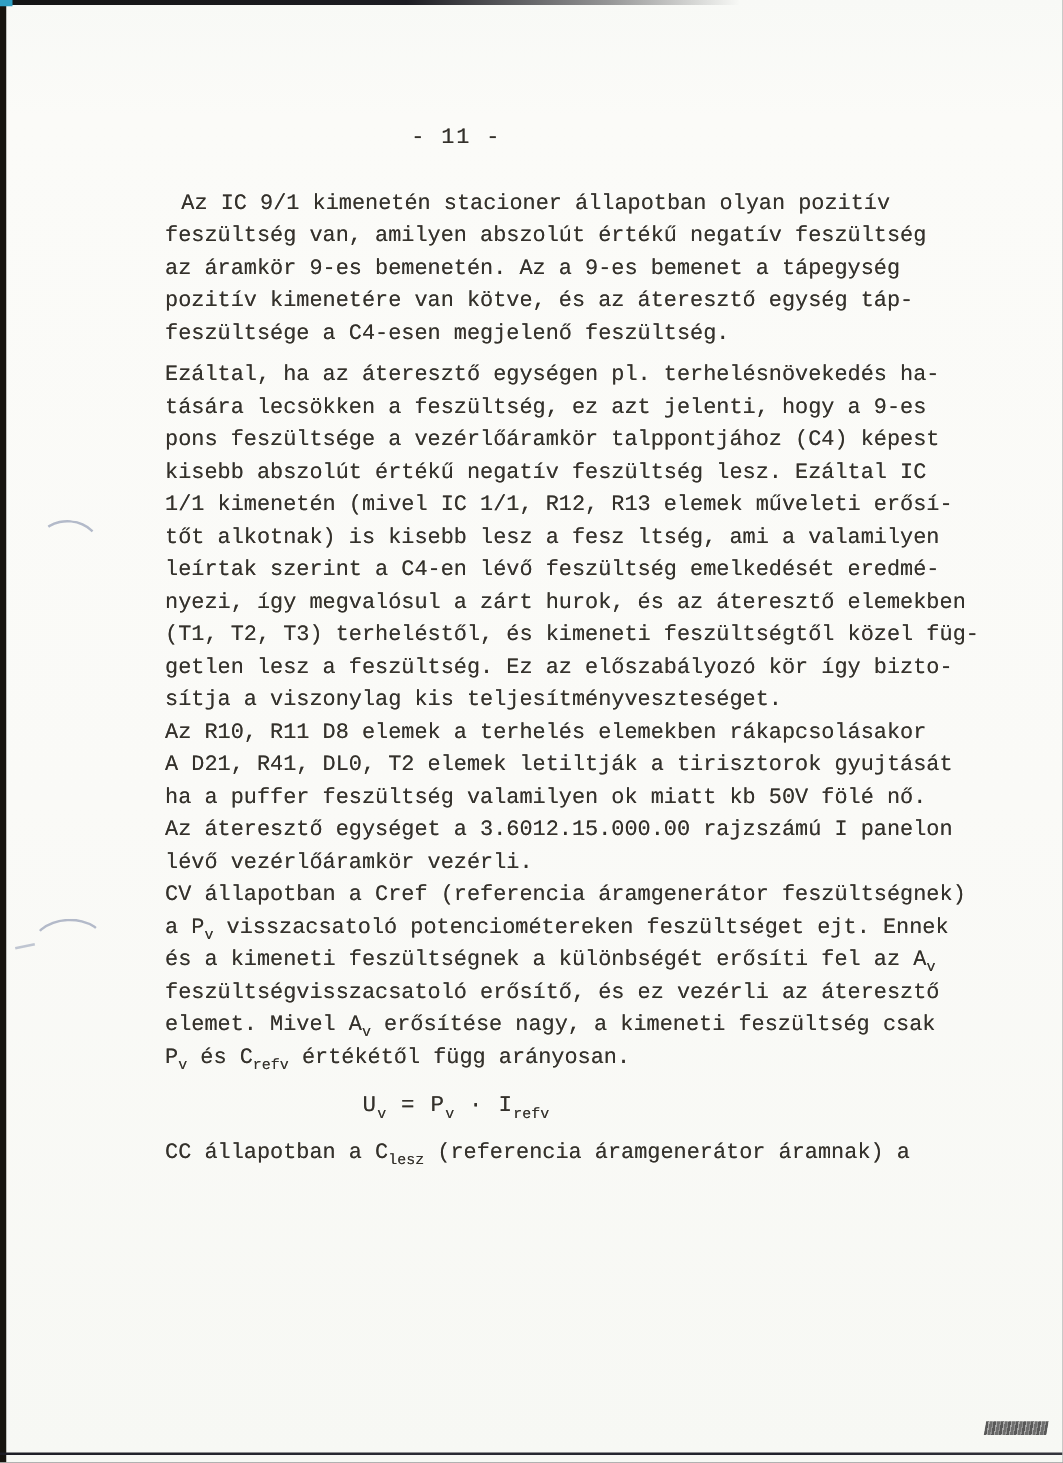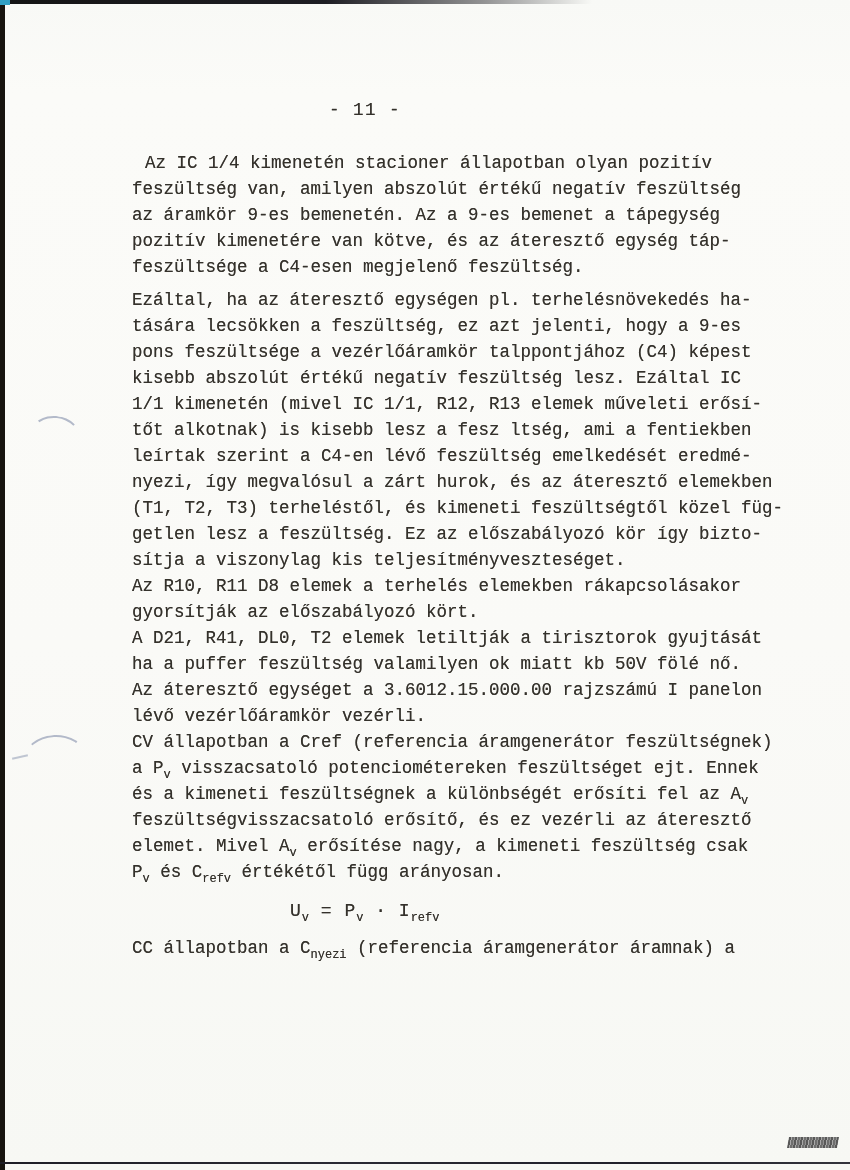--- a/index.html
+++ b/index.html
@@ -56,57 +56,56 @@
   <div class="punch-arc a1"></div>
   <div class="punch-arc a2"></div>
   <div class="arc-tail"></div>
   <div class="smudge"></div>
   <div class="edge-bottom"></div>
 
   <div class="page-number">- 11 -</div>
 
   <div class="document-body">
       <div class="block indent">
-        <div class="line">Az IC 1/4 kimenetén stacioner állapotban olyan pozitív</div>
+        <div class="line">Az IC 9/1 kimenetén stacioner állapotban olyan pozitív</div>
         <div class="line">feszültség van, amilyen abszolút értékű negatív feszültség</div>
         <div class="line">az áramkör 9-es bemenetén. Az a 9-es bemenet a tápegység</div>
         <div class="line">pozitív kimenetére van kötve, és az áteresztő egység táp-</div>
         <div class="line">feszültsége a C4-esen megjelenő feszültség.</div>
       </div>
       <div class="block gap">
         <div class="line">Ezáltal, ha az áteresztő egységen pl. terhelésnövekedés ha-</div>
         <div class="line">tására lecsökken a feszültség, ez azt jelenti, hogy a 9-es</div>
         <div class="line">pons feszültsége a vezérlőáramkör talppontjához (C4) képest</div>
         <div class="line">kisebb abszolút értékű negatív feszültség lesz. Ezáltal IC</div>
         <div class="line">1/1 kimenetén (mivel IC 1/1, R12, R13 elemek műveleti erősí-</div>
-        <div class="line">tőt alkotnak) is kisebb lesz a fesz ltség, ami a fentiekben</div>
+        <div class="line">tőt alkotnak) is kisebb lesz a fesz ltség, ami a valamilyen</div>
         <div class="line">leírtak szerint a C4-en lévő feszültség emelkedését eredmé-</div>
         <div class="line">nyezi, így megvalósul a zárt hurok, és az áteresztő elemekben</div>
         <div class="line">(T1, T2, T3) terheléstől, és kimeneti feszültségtől közel füg-</div>
         <div class="line">getlen lesz a feszültség. Ez az előszabályozó kör így bizto-</div>
         <div class="line">sítja a viszonylag kis teljesítményveszteséget.</div>
       </div>
       <div class="block">
         <div class="line">Az R10, R11 D8 elemek a terhelés elemekben rákapcsolásakor</div>
-        <div class="line">gyorsítják az előszabályozó kört.</div>
       </div>
       <div class="block">
         <div class="line">A D21, R41, DL0, T2 elemek letiltják a tirisztorok gyujtását</div>
         <div class="line">ha a puffer feszültség valamilyen ok miatt kb 50V fölé nő.</div>
         <div class="line">Az áteresztő egységet a 3.6012.15.000.00 rajzszámú I panelon</div>
         <div class="line">lévő vezérlőáramkör vezérli.</div>
       </div>
       <div class="block">
         <div class="line">CV állapotban a Cref (referencia áramgenerátor feszültségnek)</div>
         <div class="line">a P<sub>v</sub> visszacsatoló potenciométereken feszültséget ejt. Ennek</div>
         <div class="line">és a kimeneti feszültségnek a különbségét erősíti fel az A<sub>v</sub></div>
         <div class="line">feszültségvisszacsatoló erősítő, és ez vezérli az áteresztő</div>
         <div class="line">elemet. Mivel A<sub>v</sub> erősítése nagy, a kimeneti feszültség csak</div>
         <div class="line">P<sub>v</sub> és C<sub>refv</sub> értékétől függ arányosan.</div>
       </div>
       <div class="block formula">
         <div class="line">U<sub>v</sub> = P<sub>v</sub> · I<sub>refv</sub></div>
       </div>
       <div class="block">
-        <div class="line">CC állapotban a C<sub>nyezi</sub> (referencia áramgenerátor áramnak) a</div>
+        <div class="line">CC állapotban a C<sub>lesz</sub> (referencia áramgenerátor áramnak) a</div>
       </div>
     </div>
 </div>
 
 </body></html>

